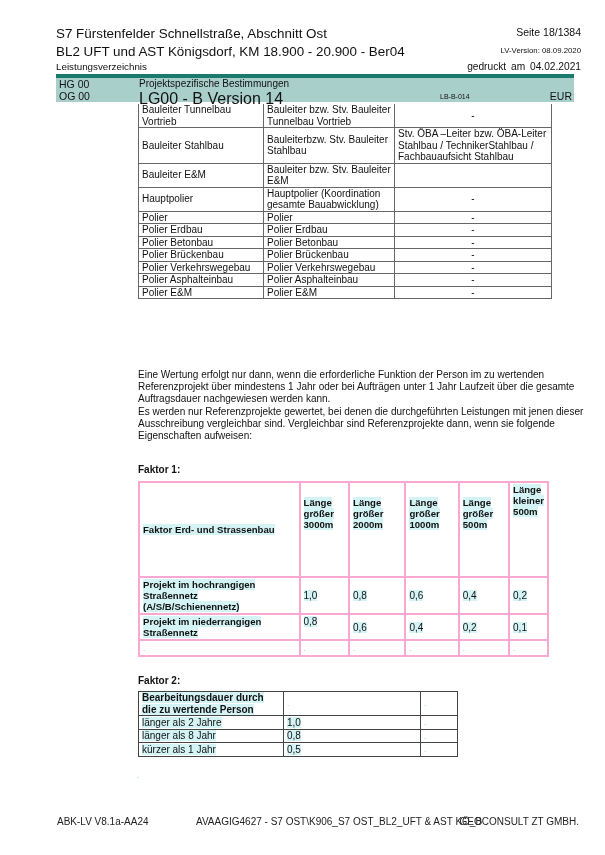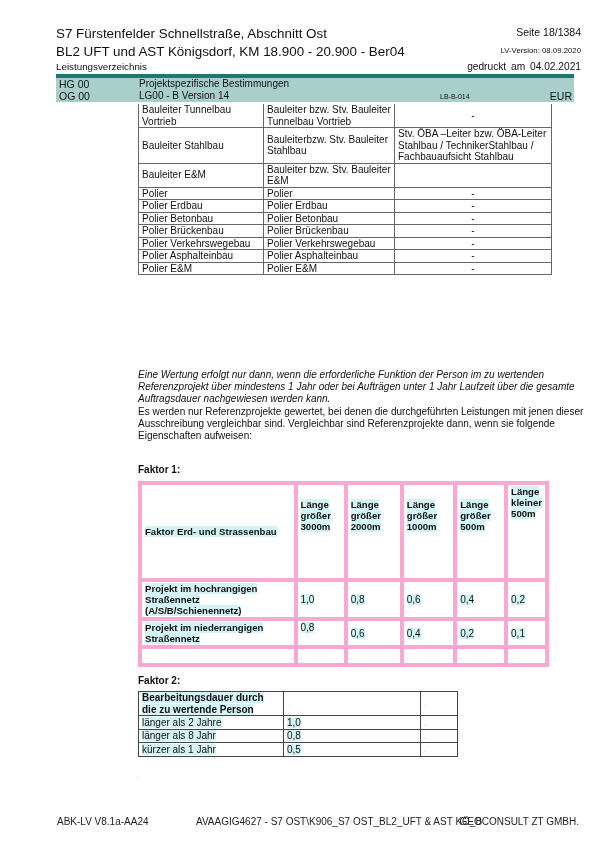--- a/index.html
+++ b/index.html
@@ -9,44 +9,44 @@
   .title2 { left: 56px; top: 44px; font-size: 13.4px; }
   .subtitle { left: 56px; top: 61px; font-size: 9.8px; }
   .page { right: 24px; top: 26px; font-size: 10.5px; text-align: right; }
   .lvver { right: 24px; top: 46px; font-size: 7.8px; text-align: right; }
   .printed { right: 24px; top: 61px; font-size: 10.2px; text-align: right; word-spacing: 2px; }
   .band-dark { left: 56px; top: 74px; width: 518px; height: 4px; background: #1b7a6d; }
   .band { left: 56px; top: 78px; width: 518px; height: 24px; background: #a9cfcb; font-size: 10.5px; }
   .band .hg { position: absolute; left: 3px; top: 0px; }
   .band .og { position: absolute; left: 3px; top: 12px; }
   .band .bez1 { position: absolute; left: 83px; top: 0px; font-size: 10px; }
-  .band .bez2 { position: absolute; left: 83px; top: 12px; font-size: 10px; }
+  .band .bez2 { position: absolute; left: 83px; top: 12px; font-size: 16px; }
   .band .lb { position: absolute; left: 384px; top: 15px; font-size: 7px; }
   .band .eur { position: absolute; right: 2px; top: 12px; font-size: 10.5px; }
 
   table { border-collapse: collapse; }
   .roles { position: absolute; left: 138px; top: 104px; width: 414px; font-size: 10px; }
   .roles td { border: 1px solid #666; padding: 0 3px; line-height: 11.5px; vertical-align: middle; }
   .roles td.c1 { width: 118px; }
   .roles td.c2 { width: 124px; }
   .roles td.c3 { text-align: center; }
   .roles td.c3.left { text-align: left; }
   .roles tr.first td { border-top: none; }
 
   .para { position: absolute; left: 138px; width: 450px; font-size: 10px; line-height: 12px; }
-  .p1 { top: 369px; font-style: italic; }
+  .p1 { top: 369px; }
   .p2 { top: 406px; }
 
   .faktor-label { position: absolute; left: 138px; font-size: 10px; font-weight: bold; }
   .f1l { top: 464px; }
   .f2l { top: 675px; }
 
   .hl { background: #d4f3f5; }
   .f1 { position: absolute; left: 138px; top: 481px; width: 411px; font-size: 9.6px; font-weight: bold; }
-  .f1 td { border: 4px solid #f9a8d4; padding: 1px 3px; vertical-align: middle; line-height: 11px; }
+  .f1 td { border: 2px solid #f9a8d4; padding: 1px 3px; vertical-align: middle; line-height: 11px; }
   .f1 .hdr td { height: 78px; }
   .f1 .hdr td.num { vertical-align: top; padding-top: 14px; }
   .f1 .hdr td.last { padding-top: 1px; }
   .f1 td.val { font-weight: normal; font-size: 10px; }
   .f1 td.c0 { width: 170px; }
   .f1 td.n1 { width: 45px; }
   .f1 td.n2 { width: 54px; }
   .f1 td.n3 { width: 50px; }
   .f1 td.n4 { width: 46px; margin-left: 33px; }
   .dot { color: #5fc6cf; font-weight: normal; font-size: 8px; }
@@ -92,20 +92,25 @@
       </tr>
       <tr>
         <td class="c1">Bauleiter Stahlbau</td>
         <td class="c2">Bauleiterbzw. Stv. Bauleiter Stahlbau</td>
         <td class="c3 left">Stv. ÖBA –Leiter bzw. ÖBA-Leiter Stahlbau / TechnikerStahlbau / Fachbauaufsicht Stahlbau</td>
       </tr>
       <tr>
         <td class="c1">Bauleiter E&amp;M</td>
         <td class="c2">Bauleiter bzw. Stv. Bauleiter E&amp;M</td>
         <td class="c3"></td>
+      </tr>
+      <tr>
+        <td class="c1">Hauptpolier</td>
+        <td class="c2">Hauptpolier (Koordination gesamte Bauabwicklung)</td>
+        <td class="c3">-</td>
       </tr>
       <tr>
         <td class="c1">Polier</td>
         <td class="c2">Polier</td>
         <td class="c3">-</td>
       </tr>
       <tr>
         <td class="c1">Polier Erdbau</td>
         <td class="c2">Polier Erdbau</td>
         <td class="c3">-</td>

